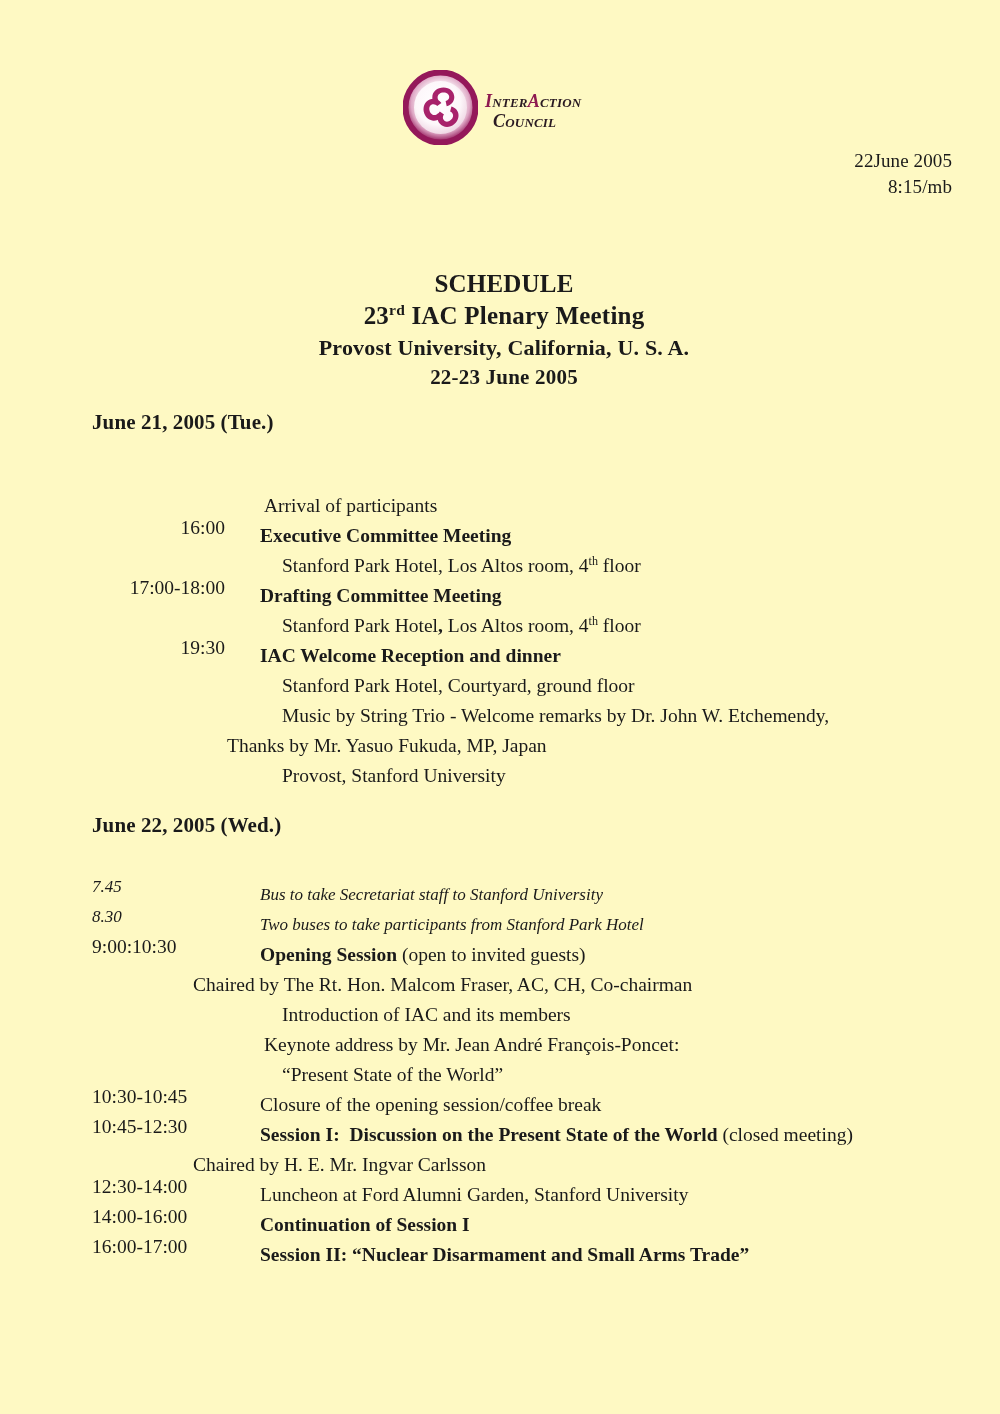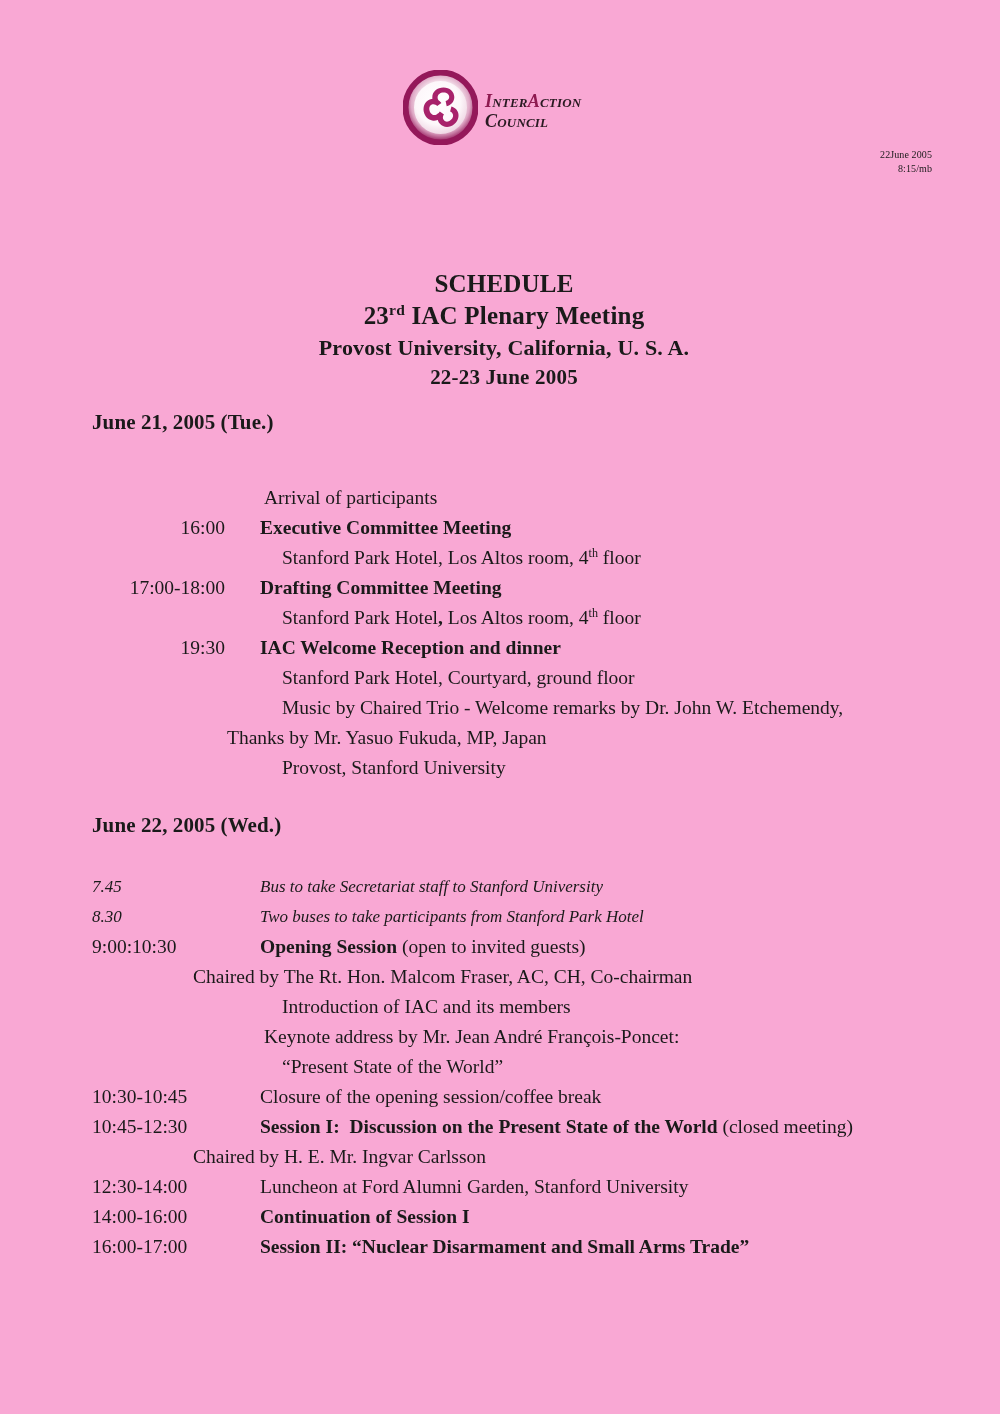--- a/index.html
+++ b/index.html
@@ -14,21 +14,21 @@
     position: relative;
     font-family: "Liberation Serif", "DejaVu Serif", serif;
     color: #1a1a1a;
     overflow: hidden;
   }
 
   .page {
     position: relative;
     width: 1000px;
     height: 1414px;
-    background: #f9a8d4;
+    background: #fef9c3;
   }
 
   
   .logo-block {
     position: absolute;
     left: 403px;
     top: 70px;
     width: 200px;
     height: 80px;
   }
@@ -50,37 +50,37 @@
   .logo-word .wm-line {
     display: block;
     white-space: nowrap;
     font-family: "Liberation Serif", "DejaVu Serif", serif;
     font-style: italic;
     font-weight: bold;
     letter-spacing: 0.2px;
     color: #2a1a22;
   }
   .logo-word .wm1 { font-size: 13px; }
-  .logo-word .wm2 { font-size: 13px; margin-top: 2px; }
+  .logo-word .wm2 { font-size: 13px; margin-top: 2px; margin-left: 8px; }
   .logo-word .cap {
     font-size: 18px;
     color: #8e1a50;
   }
   .logo-word .cap2 {
     font-size: 18px;
     color: #2a1a22;
   }
 
   
   .doc-header {
     position: absolute;
-    right: 68px;
+    right: 48px;
     top: 148px;
     text-align: right;
-    font-size: 10px;
+    font-size: 19px;
     line-height: 1.35;
     letter-spacing: 0.1px;
   }
 
   
   .title-block {
     position: absolute;
     left: 8px;
     right: 0;
     top: 268px;
@@ -129,20 +129,21 @@
     width: 133px;
     text-align: left;
     font-size: 19.5px;
   }
   .row .time.right {
     text-align: right;
   }
   .row .desc {
     position: absolute;
     left: 168px;
+    margin-top: 8px;
   }
   .row.bold .desc { font-weight: bold; }
 
   
   .desc.i0   { left: 168px; }   
   .desc.i1   { left: 172px; }   
   .desc.i2   { left: 101px; text-align: center; }   
   .desc.i3   { left: 135px; }
   .desc.i4   { left: 190px; }
 
@@ -234,21 +235,21 @@
       <div class="row bold">
         <span class="time right">19:30</span>
         <span class="desc i0">IAC Welcome Reception and dinner</span>
       </div>
       <div class="row">
         <span class="time right"></span>
         <span class="desc i4">Stanford Park Hotel, Courtyard, ground floor</span>
       </div>
       <div class="row">
         <span class="time right"></span>
-        <span class="desc i4">Music by Chaired Trio - Welcome remarks by Dr. John W. Etchemendy,</span>
+        <span class="desc i4">Music by String Trio - Welcome remarks by Dr. John W. Etchemendy,</span>
       </div>
       <div class="row">
         <span class="time right"></span>
         <span class="desc i3">Thanks by Mr. Yasuo Fukuda, MP, Japan</span>
       </div>
       <div class="row">
         <span class="time right"></span>
         <span class="desc i4">Provost, Stanford University</span>
       </div>
     </div>

